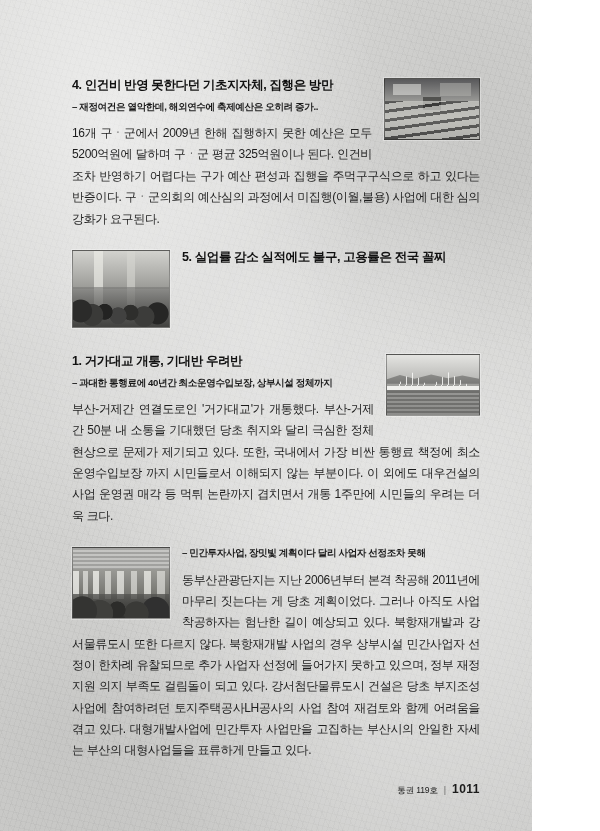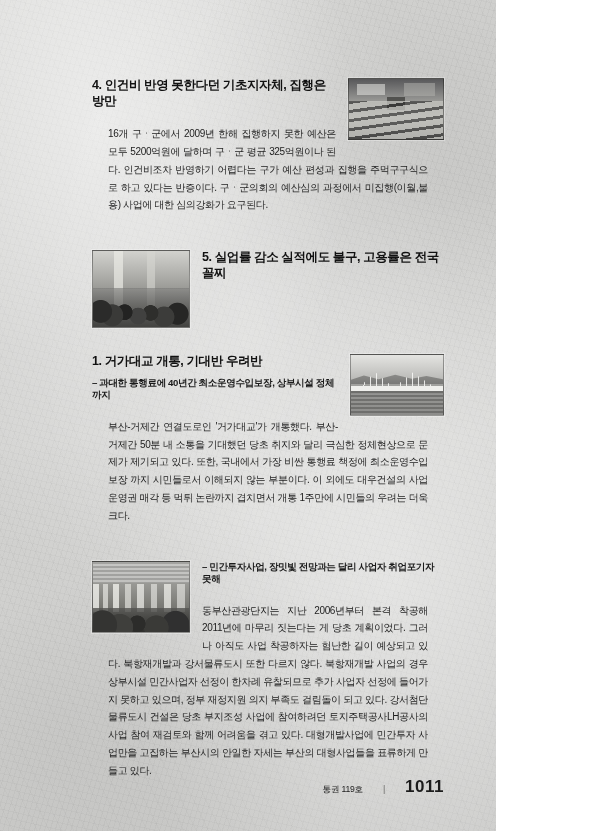--- a/index.html
+++ b/index.html
@@ -8,31 +8,30 @@
   }
   body {
     width: 600px;
     height: 831px;
     font-family: "Liberation Sans", sans-serif;
     background: #ffffff;
     overflow: hidden;
   }
   .page {
     position: relative;
-    width: 476px;
+    width: 532px;
     height: 831px;
     background:
       radial-gradient(ellipse at 20% 15%, rgba(255,255,255,0.55) 0%, rgba(255,255,255,0) 45%),
       radial-gradient(ellipse at 80% 70%, rgba(255,255,255,0.4) 0%, rgba(255,255,255,0) 50%),
       repeating-linear-gradient(107deg, rgba(0,0,0,0.028) 0px, rgba(0,0,0,0.028) 1px, rgba(255,255,255,0) 1px, rgba(255,255,255,0) 5px),
       repeating-linear-gradient(13deg, rgba(0,0,0,0.022) 0px, rgba(0,0,0,0.022) 1px, rgba(255,255,255,0) 1px, rgba(255,255,255,0) 7px),
       repeating-linear-gradient(64deg, rgba(0,0,0,0.018) 0px, rgba(0,0,0,0.018) 1px, rgba(255,255,255,0) 1px, rgba(255,255,255,0) 11px),
       linear-gradient(160deg, #d9d9d7 0%, #cfcfcd 35%, #d6d6d4 60%, #c9c9c7 100%);
     overflow: hidden;
-    padding-left: 20px;
   }
   .page::after {
     content: "";
     position: absolute;
     inset: 0;
     pointer-events: none;
     background:
       radial-gradient(ellipse at 50% 40%, rgba(255,255,255,0.25) 0%, rgba(255,255,255,0) 60%),
       radial-gradient(circle at 12% 88%, rgba(0,0,0,0.05) 0%, rgba(0,0,0,0) 35%),
       radial-gradient(circle at 88% 12%, rgba(0,0,0,0.04) 0%, rgba(0,0,0,0) 30%);
@@ -56,26 +55,26 @@
   }
   .subhead {
     font-size: 9.6px;
     font-weight: bold;
     color: #1b1b1b;
     letter-spacing: -0.4px;
     margin: 0 0 10px 0;
     line-height: 1.3;
   }
   .body-text {
-    font-size: 10px;
+    font-size: 12px;
     color: #1d1d1d;
     line-height: 1.78;
     letter-spacing: -0.35px;
     text-align: justify;
-    margin: 16px;
+    margin: 0;
   }
 
   
   .photo {
     position: relative;
     overflow: hidden;
     border: 1px solid rgba(0,0,0,0.25);
     box-shadow: 0 0 0 1px rgba(255,255,255,0.3);
   }
   .photo-right {
@@ -208,39 +207,40 @@
   .footer {
     position: absolute;
     right: 52px;
     bottom: 34px;
     z-index: 4;
     font-size: 9px;
     color: #1b1b1b;
     letter-spacing: -0.2px;
     display: flex;
     align-items: baseline;
-    gap: 20px;
+    gap: 6px;
   }
   .footer .issue { font-size: 8.6px; }
   .footer .sep { color: #6a6a68; }
-  .footer .pageno { font-weight: bold; font-size: 17px; letter-spacing: 0.5px; }
+  .footer .pageno { font-weight: bold; font-size: 12px; letter-spacing: 0.5px; }
 </style>
 </head>
 <body>
 
 <div class="page">
   <div class="content">
 
     <div class="article">
       <div class="photo photo-right ph-assembly">
         <div class="wall"></div>
         <div class="podium"></div>
         <div class="rows"></div>
       </div>
       <h2 class="headline">4. 인건비 반영 못한다던 기초지자체, 집행은 방만</h2>
+      <h3 class="subhead">– 재정여건은 열악한데, 해외연수에 축제예산은 오히려 증가..</h3>
       <p class="body-text">16개 구ㆍ군에서 2009년 한해 집행하지 못한 예산은 모두 5200억원에 달하며 구ㆍ군 평균 325억원이나 된다. 인건비조차 반영하기 어렵다는 구가 예산 편성과 집행을 주먹구구식으로 하고 있다는 반증이다. 구ㆍ군의회의 예산심의 과정에서 미집행(이월,불용) 사업에 대한 심의강화가 요구된다.</p>
       <div class="clear"></div>
     </div>
 
     <div class="article">
       <div class="photo photo-left ph-crowd">
         <div class="hall"></div>
         <div class="pillar p1"></div>
         <div class="pillar p2"></div>
         <div class="people"></div>
@@ -263,21 +263,21 @@
       <div class="clear"></div>
     </div>
 
     <div class="article">
       <div class="photo photo-left ph-coast">
         <div class="sea"></div>
         <div class="land"></div>
         <div class="blocks"></div>
         <div class="trees"></div>
       </div>
-      <h3 class="subhead">– 민간투자사업, 장밋빛 전망과는 달리 사업자 취업포기자 못해</h3>
+      <h3 class="subhead">– 민간투자사업, 장밋빛 계획이다 달리 사업자 선정조차 못해</h3>
       <p class="body-text">동부산관광단지는 지난 2006년부터 본격 착공해 2011년에 마무리 짓는다는 게 당초 계획이었다. 그러나 아직도 사업 착공하자는 험난한 길이 예상되고 있다. 북항재개발과 강서물류도시 또한 다르지 않다. 북항재개발 사업의 경우 상부시설 민간사업자 선정이 한차례 유찰되므로 추가 사업자 선정에 들어가지 못하고 있으며, 정부 재정지원 의지 부족도 걸림돌이 되고 있다. 강서첨단물류도시 건설은 당초 부지조성 사업에 참여하려던 토지주택공사LH공사의 사업 참여 재검토와 함께 어려움을 겪고 있다. 대형개발사업에 민간투자 사업만을 고집하는 부산시의 안일한 자세는 부산의 대형사업들을 표류하게 만들고 있다.</p>
       <div class="clear"></div>
     </div>
 
   </div>
 
   <div class="footer">
     <span class="issue">통권 119호</span>
     <span class="sep">|</span>
     <span class="pageno">1011</span>

